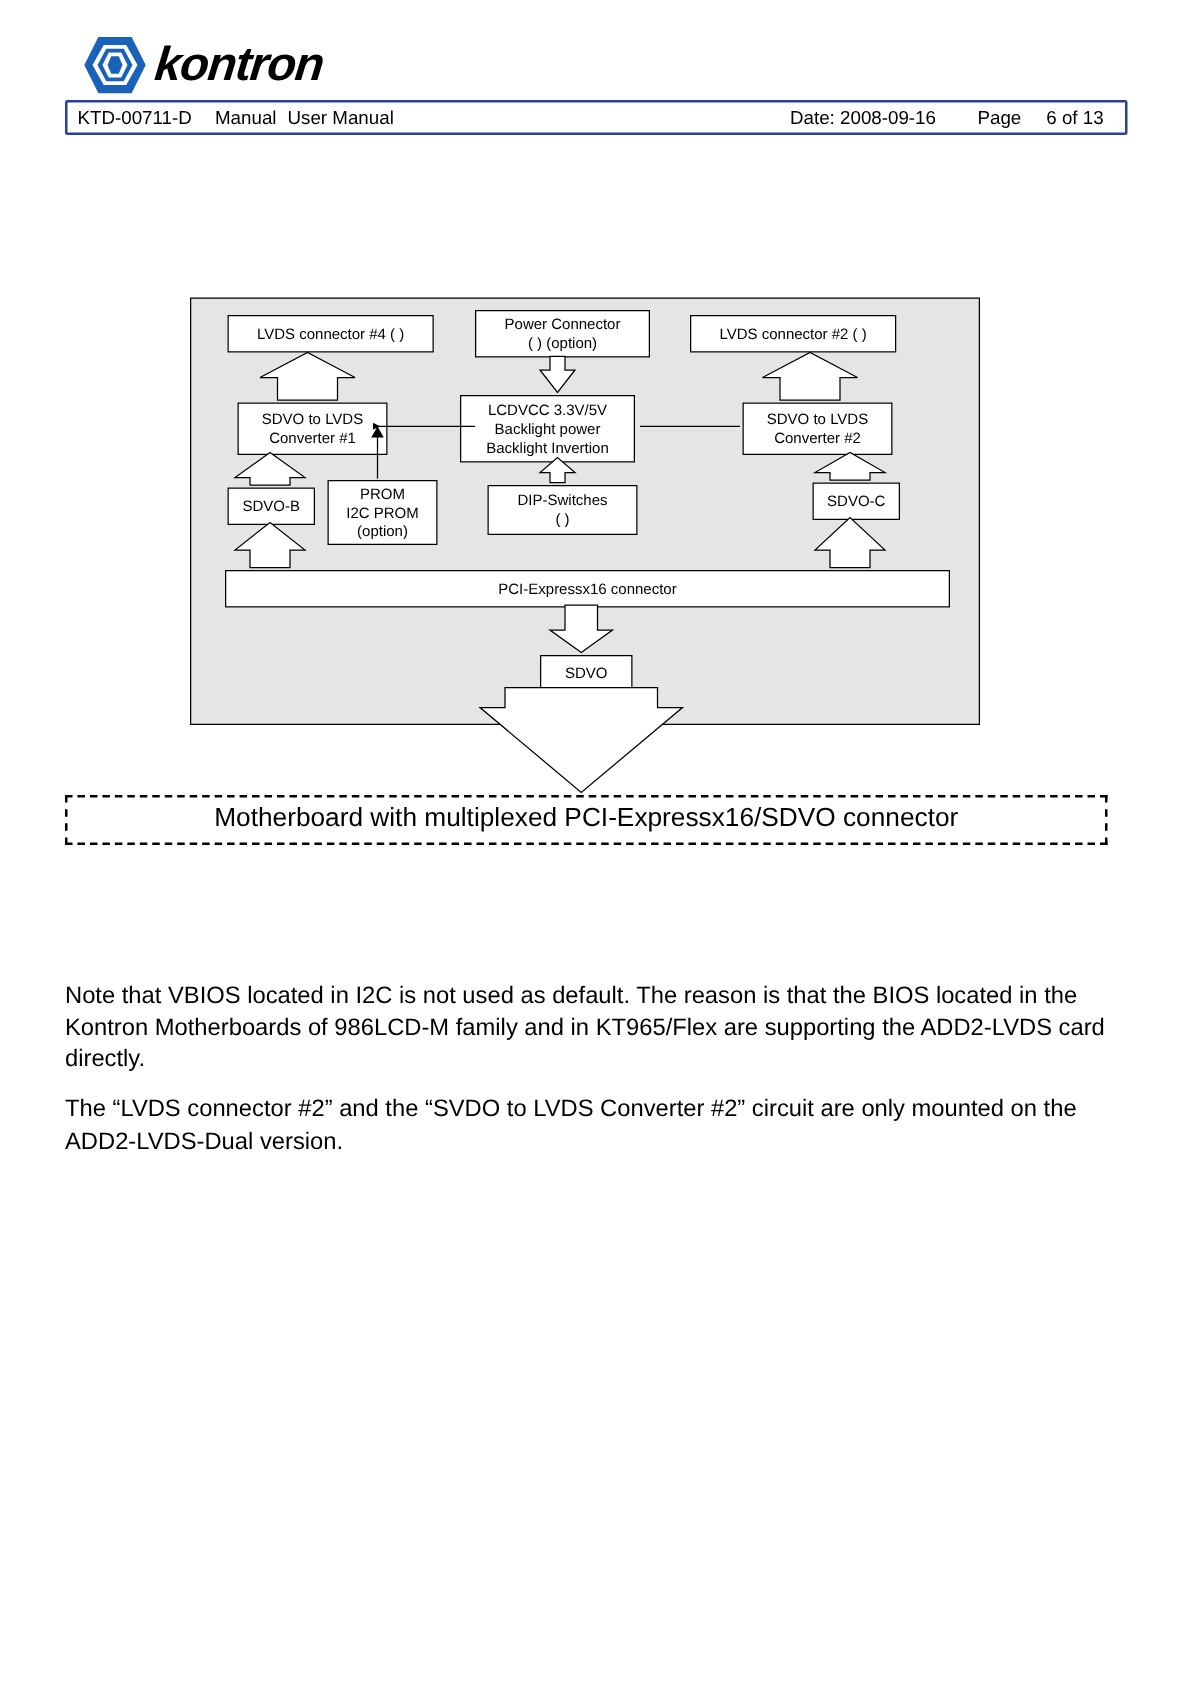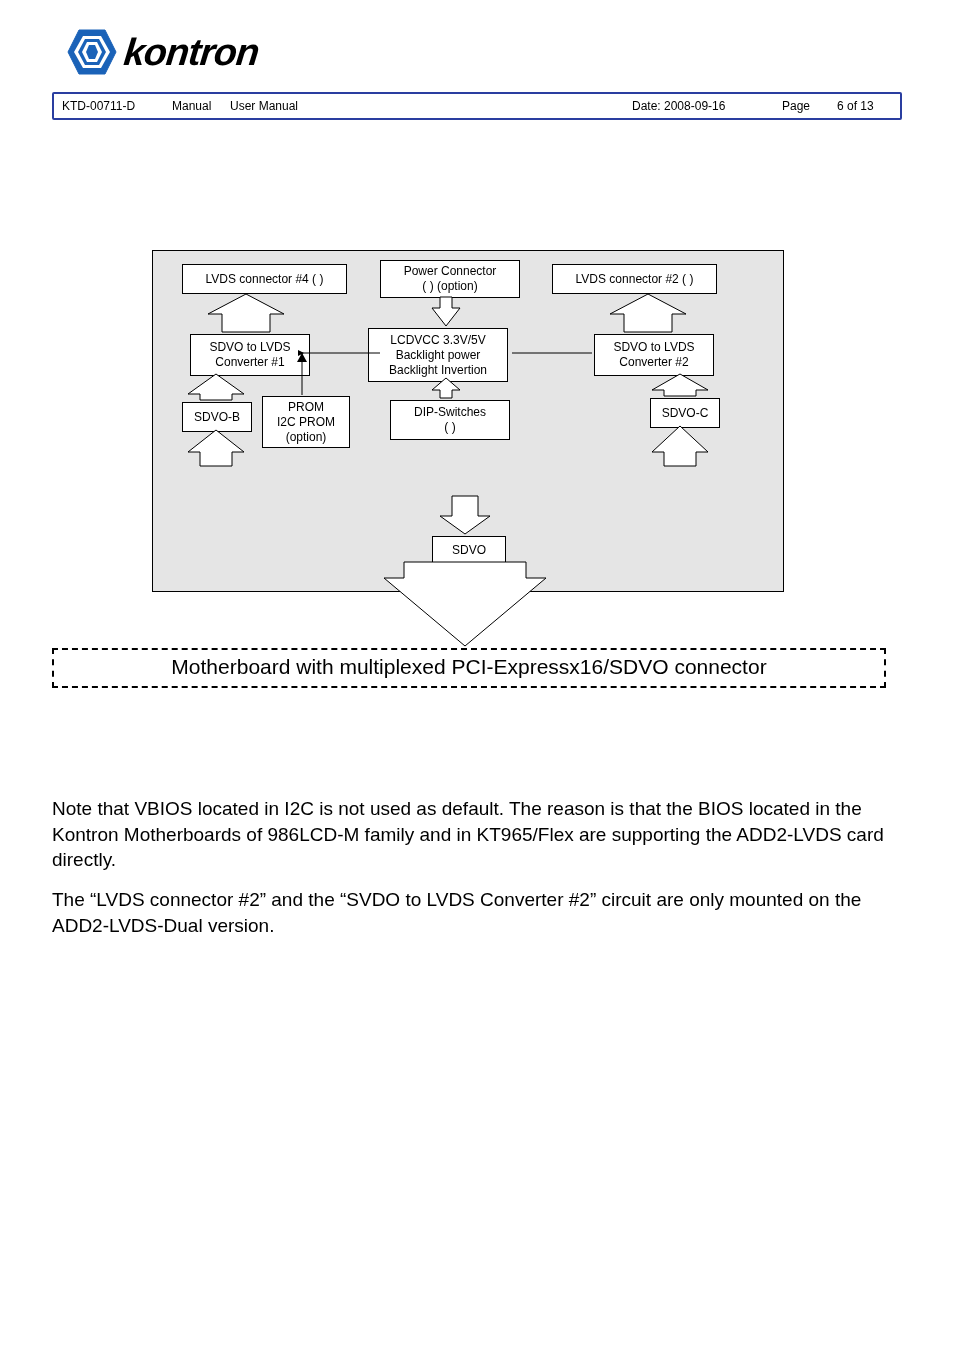--- a/index.html
+++ b/index.html
@@ -36,22 +36,22 @@
     font-style: italic;
     transform: skewX(-6deg);
   }
   .header-bar {
     border: 2px solid #2a3ea0;
     border-radius: 2px;
     height: 24px;
     display: flex;
     align-items: center;
     padding: 0 8px;
-    font-size: 12px;
-    margin-top: 14px;
+    font-size: 15px;
+    margin-top: 2px;
   }
   .hb-doc { width: 110px; }
   .hb-pub { width: 58px; }
   .hb-um  { flex:1; }
   .hb-date{ width: 150px; }
   .hb-page{ width: 55px; text-align:left; }
   .hb-pn  { width: 55px; text-align:left; }
 
   .diagram-area {
     margin-top: 120px;
@@ -158,20 +158,21 @@
       <span>PROM</span>
       <span>I2C PROM</span>
       <span>(option)</span>
     </div>
     <div class="dbox" style="left:338px; top:160px; width:110px; height:34px;">
       <span>DIP-Switches</span>
       <span>(           )</span>
     </div>
     <div class="dbox" style="left:598px; top:158px; width:60px; height:24px;">SDVO-C</div>
 
+    <div class="dbox" style="left:128px; top:228px; width:570px; height:24px;">PCI-Expressx16 connector</div>
 
     <div class="dbox" style="left:380px; top:296px; width:64px; height:22px;">SDVO</div>
 
     <div class="mb-box">Motherboard with multiplexed PCI-Expressx16/SDVO connector</div>
 
     <svg class="overlay" width="830" height="470">
       <defs>
         <marker id="ah" markerWidth="8" markerHeight="8" refX="6" refY="3" orient="auto">
           <path d="M0,0 L6,3 L0,6 Z" fill="#000"></path>
         </marker>

